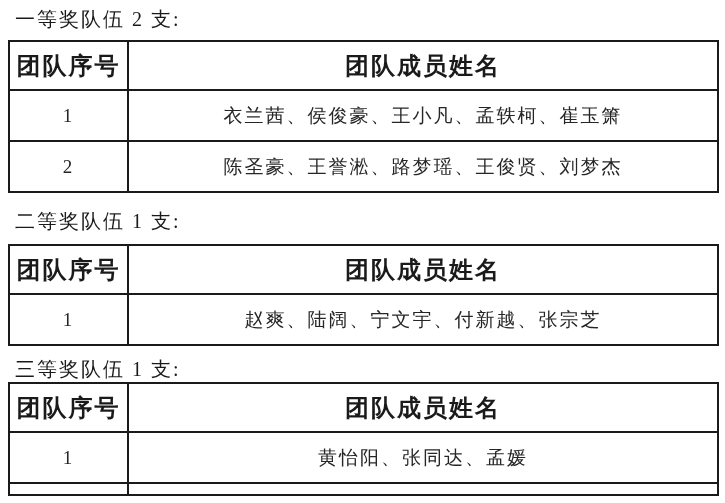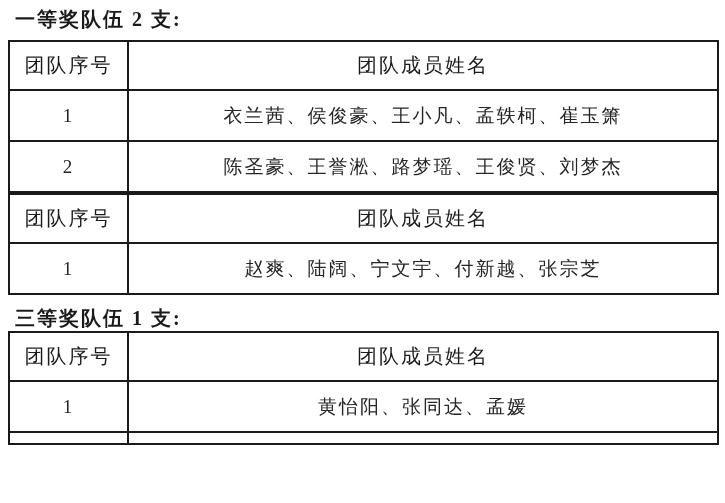--- a/index.html
+++ b/index.html
@@ -13,21 +13,21 @@
     overflow: hidden;
     font-family: "Liberation Serif", "DejaVu Serif", serif;
     color: #1f1f1f;
   }
   .page {
     width: 725px;
   }
   .section-heading {
     font-size: 20px;
     line-height: 24px;
-    font-weight: bold;
+    font-weight: normal;
     letter-spacing: 2px;
     color: #1a1a1a;
     margin: 16px 0 11px 15px;
   }
   .award-section:first-of-type .section-heading {
     margin-top: 7px;
     margin-bottom: 9px;
   }
   .award-section:nth-of-type(3) .section-heading {
     margin-top: 11px;
@@ -42,22 +42,22 @@
   table.award-table th,
   table.award-table td {
     border: 2px solid #1a1a1a;
     text-align: center;
     vertical-align: middle;
     padding: 0;
     overflow: hidden;
   }
   table.award-table th {
     height: 47px;
-    font-size: 20px;
-    font-weight: normal;
+    font-size: 24px;
+    font-weight: bold;
     letter-spacing: 2px;
     color: #1a1a1a;
   }
   table.award-table td {
     height: 49px;
     font-size: 19px;
     letter-spacing: 2px;
     color: #262626;
   }
   col.col-no    { width: 119px; }
@@ -91,20 +91,21 @@
         </tr>
         <tr>
           <td>2</td>
           <td>陈圣豪、王誉淞、路梦瑶、王俊贤、刘梦杰</td>
         </tr>
       </tbody>
     </table>
   </div>
 
   <div class="award-section">
+    <h2 class="section-heading">二等奖队伍 1 支:</h2>
     <table class="award-table">
       <colgroup>
           <col class="col-no">
           <col class="col-names">
         </colgroup>
       <thead>
         <tr>
           <th>团队序号</th>
           <th>团队成员姓名</th>
         </tr>

